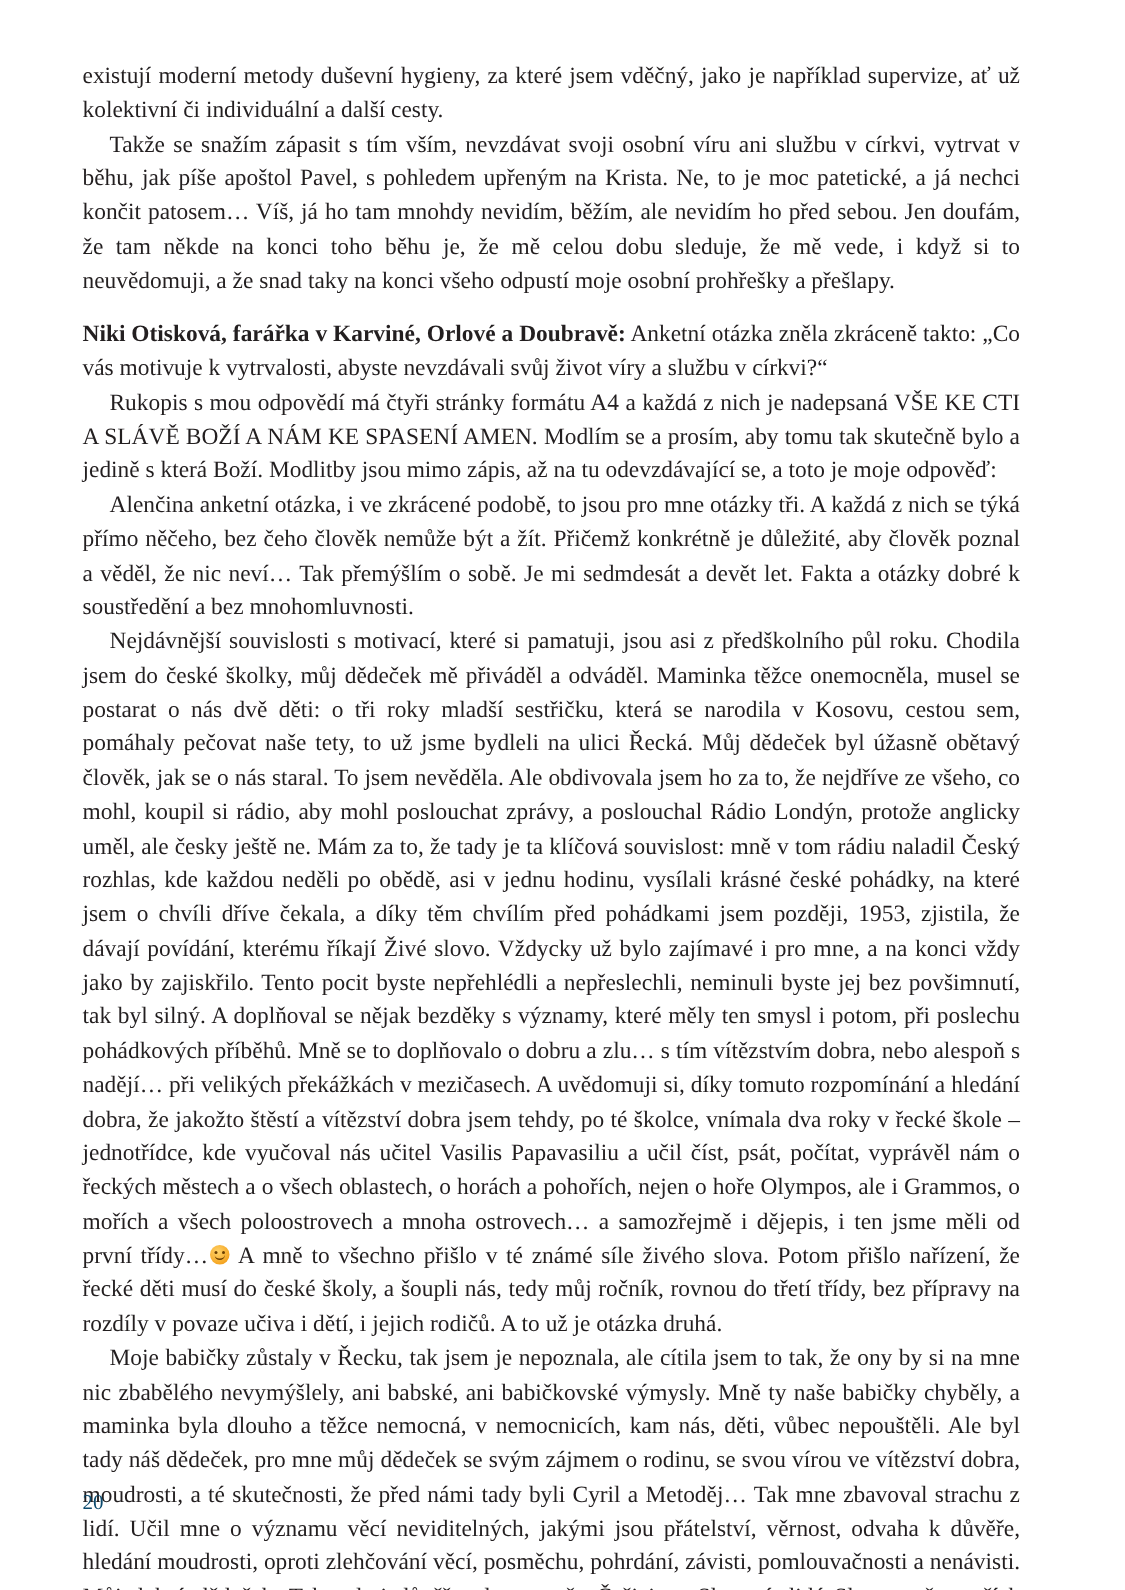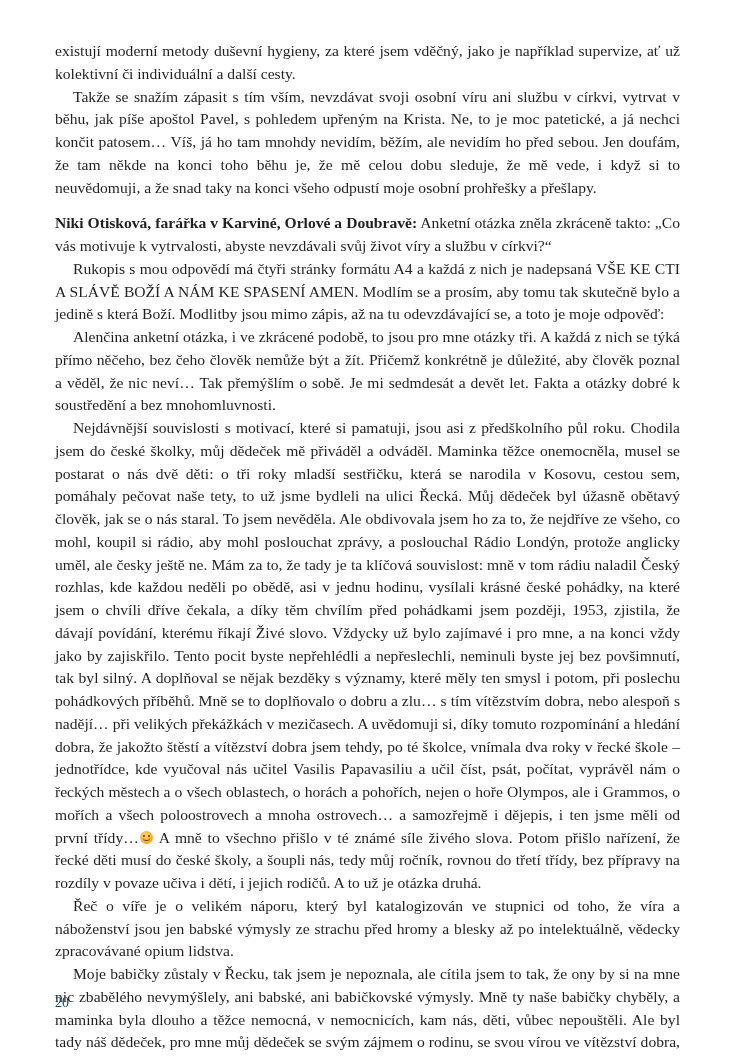--- a/index.html
+++ b/index.html
@@ -84,17 +84,16 @@
 <div class="page">
   <p class="no-indent">existují moderní metody duševní hygieny, za které jsem vděčný, jako je například supervize, ať už kolektivní či individuální a další cesty.</p>
   <p>Takže se snažím zápasit s tím vším, nevzdávat svoji osobní víru ani službu v církvi, vytrvat v běhu, jak píše apoštol Pavel, s pohledem upřeným na Krista. Ne, to je moc patetické, a já nechci končit patosem… Víš, já ho tam mnohdy nevidím, běžím, ale nevidím ho před sebou. Jen doufám, že tam někde na konci toho běhu je, že mě celou dobu sleduje, že mě vede, i když si to neuvědomuji, a že snad taky na konci všeho odpustí moje osobní prohřešky a přešlapy.</p>
 
   <div class="section-gap"></div>
 
   <p class="no-indent"><span class="speaker">Niki Otisková, farářka v Karviné, Orlové a Doubravě:</span><span> Anketní otázka zněla zkráceně takto: „Co vás motivuje k vytrvalosti, abyste nevzdávali svůj život víry a službu v církvi?“</span></p>
   <p>Rukopis s mou odpovědí má čtyři stránky formátu A4 a každá z nich je nadepsaná VŠE KE CTI A SLÁVĚ BOŽÍ A NÁM KE SPASENÍ AMEN. Modlím se a prosím, aby tomu tak skutečně bylo a jedině s která Boží. Modlitby jsou mimo zápis, až na tu odevzdávající se, a toto je moje odpověď:</p>
   <p>Alenčina anketní otázka, i ve zkrácené podobě, to jsou pro mne otázky tři. A každá z nich se týká přímo něčeho, bez čeho člověk nemůže být a žít. Přičemž konkrétně je důležité, aby člověk poznal a věděl, že nic neví… Tak přemýšlím o sobě. Je mi sedmdesát a devět let. Fakta a otázky dobré k soustředění a bez mnohomluvnosti.</p>
   <p><span>Nejdávnější souvislosti s motivací, které si pamatuji, jsou asi z předškolního půl roku. Chodila jsem do české školky, můj dědeček mě přiváděl a odváděl.  Maminka těžce onemocněla, musel se postarat o nás dvě děti: o tři roky mladší sestřičku, která se narodila v Kosovu, cestou sem, pomáhaly pečovat naše tety, to už jsme bydleli na ulici Řecká. Můj dědeček byl úžasně obětavý člověk, jak se o nás staral. To jsem nevěděla. Ale obdivovala jsem ho za to, že nejdříve ze všeho, co mohl, koupil si rádio, aby mohl poslouchat zprávy, a poslouchal Rádio Londýn, protože anglicky uměl, ale česky ještě ne. Mám za to, že tady je ta klíčová souvislost: mně v tom rádiu naladil Český rozhlas, kde každou neděli po obědě, asi v jednu hodinu, vysílali krásné české pohádky, na které jsem o chvíli dříve čekala, a díky těm chvílím před pohádkami jsem později, 1953, zjistila, že dávají povídání, kterému říkají Živé slovo. Vždycky už bylo zajímavé i pro mne, a na konci vždy jako by zajiskřilo. Tento pocit byste ne­přehlédli a nepřeslechli, neminuli byste jej bez povšimnutí, tak byl silný. A doplňoval se nějak bezděky s významy, které měly ten smysl i potom, při poslechu pohádkových příběhů. Mně se to doplňovalo o dobru a zlu… s tím vítězstvím dobra, nebo alespoň s nadějí… při velikých překážkách v mezičasech. A uvědomuji si, díky tomuto rozpomínání a hledání dobra, že jakožto štěstí a vítězství dobra jsem tehdy, po té školce, vnímala dva roky v řecké škole – jednotřídce, kde vyučoval nás učitel Vasilis Papavasiliu a učil číst, psát, počítat, vyprávěl nám o řeckých městech a o všech oblastech, o horách a pohořích, nejen o hoře Olympos, ale i Grammos, o mořích a všech po­loostrovech a mnoha ostrovech… a samozřejmě i dějepis, i ten jsme měli od první třídy…</span><span class="emoji"></span><span> A mně to všechno přišlo v té známé síle živého slova. Potom přišlo nařízení, že řecké děti musí do české školy, a šoupli nás, tedy můj ročník, rovnou do třetí třídy, bez přípravy na rozdíly v povaze učiva i dětí, i jejich rodičů. A to už je otázka druhá.</span></p>
-  <p>Řeč o víře je o velikém náporu, který byl katalogizován ve stupnici od toho, že víra a náboženství jsou jen babské výmysly ze strachu před hromy a blesky až po intelektuálně, vědecky zpracovávané opium lidstva.</p>
   <p>Moje babičky zůstaly v Řecku, tak jsem je nepoznala, ale cítila jsem to tak, že ony by si na mne nic zbabělého nevymýšlely, ani babské, ani babičkovské výmysly. Mně ty naše babičky chyběly, a maminka byla dlouho a těžce nemocná, v nemocnicích, kam nás, děti, vůbec nepouštěli. Ale byl tady náš dědeček, pro mne můj dědeček se svým zájmem o rodinu, se svou vírou ve vítězství dobra, moudrosti, a té skutečnosti, že před námi tady byli Cyril a Metoděj… Tak mne zbavoval strachu z lidí. Učil mne o významu věcí neviditelných, jakými jsou přátelství, věr­nost, odvaha k důvěře, hledání moudrosti, oproti zlehčování věcí, posměchu, pohrdání, závisti, pomlouvačnosti a nenávisti. Můj dobrý dědeček. Tak velmi důvěřoval tomu, že Češi jsou Slované, lidé Slova, a že patří k nejvzdě­lanějším. Byl přesvědčen, že nikdo nezná ani starověké Řecko lépe než Češi. Že mají v sobě touhu po pravdě a vzdělání též tak, jako nikdo jiný. Tomu jsem opravdu také věřila. A měl odvahu k osamělému boji proti byro­kracii, když mu bránili navštívit syna v Řecku. 1960, to už jsem mu trochu pomáhala psát ty žádosti, odvolání až do konce. Nepustili ho. Až do smrti, 1964. Prohrál? To ví Bůh, náš Pán. Můj dědeček to až do smrti nevzdal. Nešlo mu o vítězství, jen se chtěl setkat se svým synem. Vím, že mu šlo o ten pravdivý život, a přitom pomáhal</p>
 </div>
 
 <div class="page-number">20</div>
 
 </body></html>

